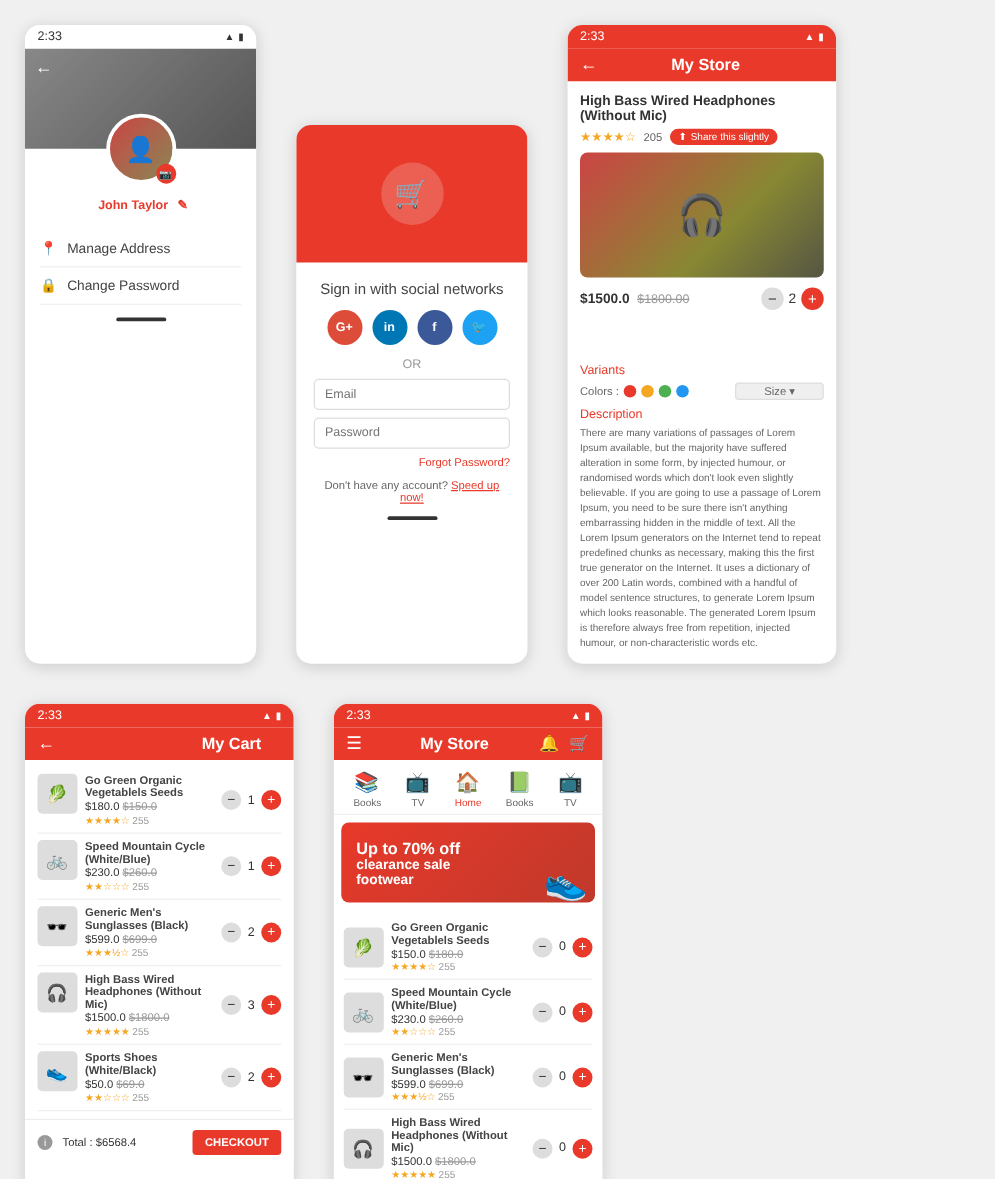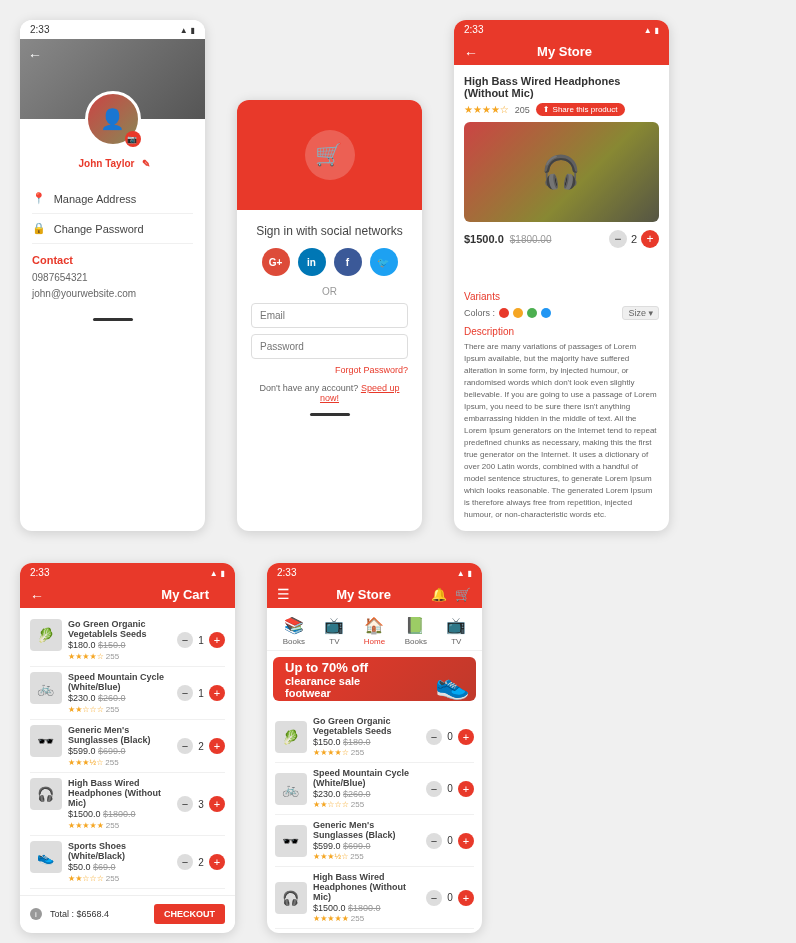--- a/index.html
+++ b/index.html
@@ -313,21 +313,21 @@
     }
     .colors-text { font-size: 9px; color: #666; }
     .color-dot {
       width: 10px; height: 10px;
       border-radius: 50%;
       display: inline-block;
     }
     .size-btn {
       border: 1px solid #ddd;
       border-radius: 3px;
-      padding: 1px 5px;
+      padding: 1px 22px;
       font-size: 9px;
       color: #666;
       margin-left: auto;
     }
     .desc-label { font-size: 10px; color: #e8392a; margin-bottom: 4px; }
     .desc-text {
       font-size: 8px;
       color: #666;
       line-height: 1.5;
     }
@@ -465,21 +465,21 @@
     .banner {
       margin: 6px;
       background: linear-gradient(135deg, #e8392a 0%, #c0392b 100%);
       border-radius: 6px;
       padding: 10px 12px;
       color: #fff;
       font-size: 11px;
       font-weight: bold;
       position: relative;
       overflow: hidden;
-      height: 44px;
+      height: 64px;
       display: flex;
       flex-direction: column;
       justify-content: center;
     }
     .banner-img {
       position: absolute;
       right: 6px;
       bottom: 0;
       font-size: 28px;
     }
@@ -552,27 +552,20 @@
         <span>✎</span>
       </div>
       <div class="profile-menu-item">
         <span class="profile-menu-icon">📍</span>
         <span>Manage Address</span>
       </div>
       <div class="profile-menu-item">
         <span class="profile-menu-icon">🔒</span>
         <span>Change Password</span>
       </div>
-      <div class="profile-contact">
-        <div class="contact-label">Contact</div>
-        <div class="contact-info">
-          <div>0987654321</div>
-          <div>john@yourwebsite.com</div>
-        </div>
-      </div>
       <div class="profile-bar"></div>
     </div>
   </div>
 
   <div class="phone phone-signin">
 
     <div class="signin-header">
       <div class="cart-icon-circle">
         <span>🛒</span>
       </div>
@@ -609,21 +602,21 @@
       <span class="product-back">←</span>
       <span class="product-header-title">My Store</span>
     </div>
     <div class="product-body">
       <div class="product-title">High Bass Wired Headphones (Without Mic)</div>
       <div class="product-rating-row">
         <span class="stars-yellow">★★★★☆</span>
         <span class="rating-count">205</span>
         <button class="share-btn">
           <span>⬆</span>
-          <span>Share this product</span>
+          <span>Share this slightly</span>
         </button>
       </div>
       <div class="product-image">🎧</div>
       <div class="product-price-row">
         <span class="price-current">$1500.0</span>
         <span class="price-old">$1800.00</span>
         <div class="qty-control">
           <button class="qty-btn minus">−</button>
           <span class="qty-num">2</span>
           <button class="qty-btn">+</button>

